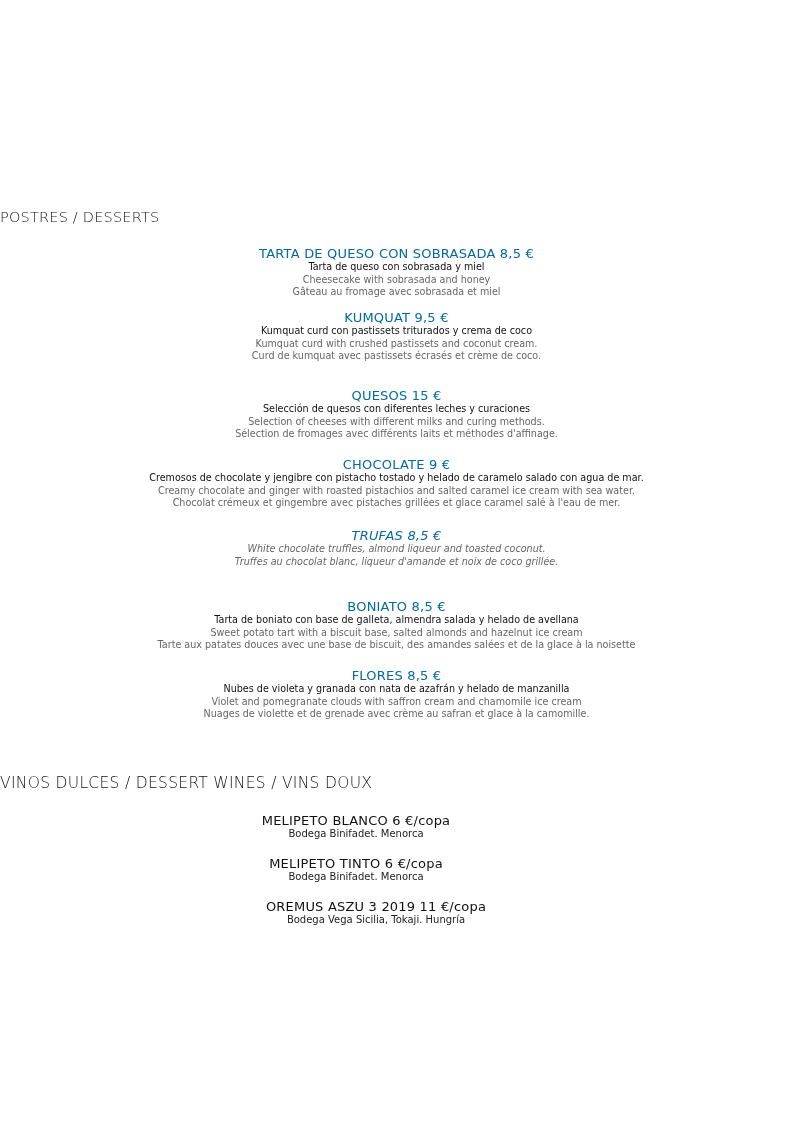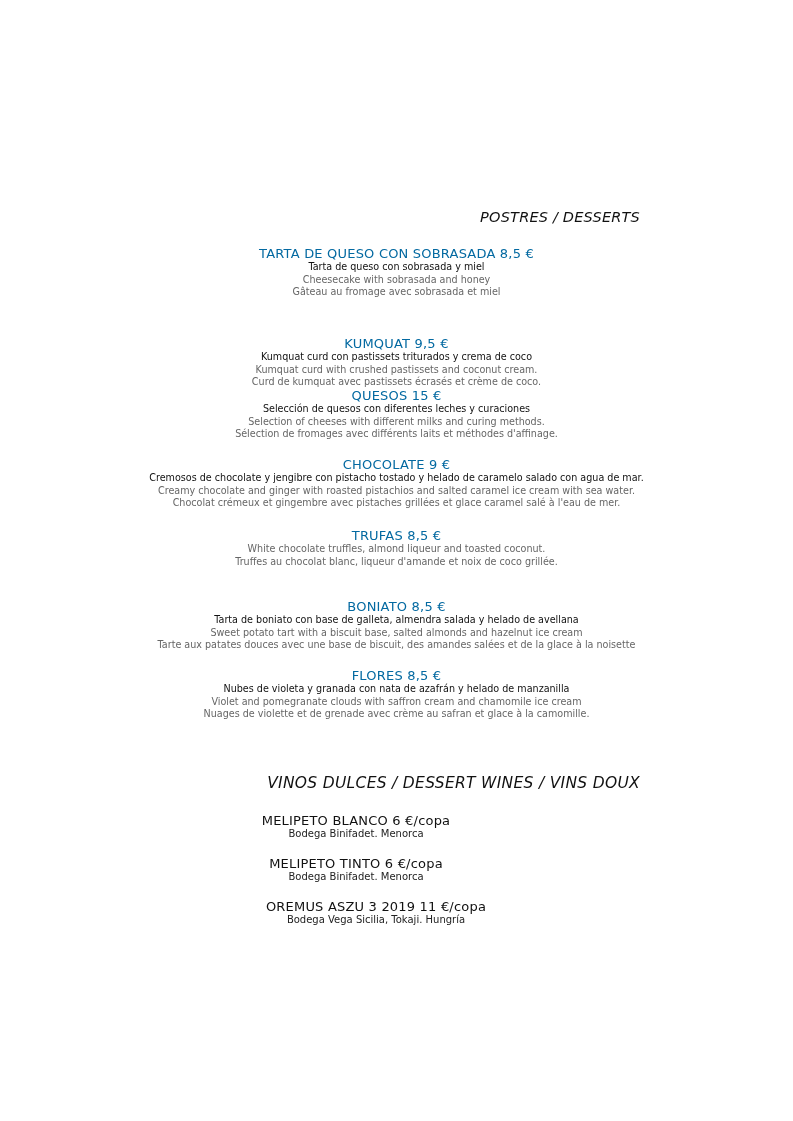--- a/index.html
+++ b/index.html
@@ -1,19 +1,19 @@
 <!DOCTYPE html>
 <html><head>
 <meta charset="utf-8">
 <style>
   html, body { margin: 0; padding: 0; background: #ffffff; }
   body { width: 793px; height: 1121px; position: relative; overflow: hidden;
          font-family: "DejaVu Sans", "Liberation Sans", sans-serif; color: #111; }
   .page { position: absolute; left: 0; top: 0; width: 793px; height: 1121px; }
-  .center { position: absolute; left: 0; width: 640px; text-align: right; font-style: italic; }
+  .center { position: absolute; left: 0; width: 640px; text-align: left; }
   .section-title { font-size: 14.5px; font-weight: 300; letter-spacing: 0.2px; color: #111; }
   .wine-section-title { font-size: 15.5px; font-weight: 300; letter-spacing: 0.3px; color: #111; }
   .item { position: absolute; left: 0; width: 793px; text-align: center; }
   .item-title { font-size: 13px; line-height: 15px; letter-spacing: 0.2px; color: #0369a1; white-space: nowrap; }
   .line { font-size: 9.6px; line-height: 12.6px; white-space: nowrap; }
   .line.es { color: #111; }
   .line.en, .line.fr { color: #666; }
   .wine { position: absolute; left: 0; width: 712px; text-align: center; }
   .wine-title { font-size: 13px; line-height: 15px; letter-spacing: 0.2px; color: #111; white-space: nowrap; }
   .wine-sub { font-size: 10px; line-height: 12px; color: #222; white-space: nowrap; }
@@ -25,42 +25,42 @@
 
   <div class="center section-title" style="top:209px;">POSTRES / DESSERTS</div>
 
   <div class="item" style="top:246px;">
     <div class="item-title">TARTA DE QUESO CON SOBRASADA 8,5 €</div>
     <div class="line es">Tarta de queso con sobrasada y miel</div>
     <div class="line en">Cheesecake with sobrasada and honey</div>
     <div class="line fr">Gâteau au fromage avec sobrasada et miel</div>
   </div>
 
-  <div class="item" style="top:336px;">
+  <div class="item" style="top:310px;">
     <div class="item-title">KUMQUAT 9,5 €</div>
     <div class="line es">Kumquat curd con pastissets triturados y crema de coco</div>
     <div class="line en">Kumquat curd with crushed pastissets and coconut cream.</div>
     <div class="line fr">Curd de kumquat avec pastissets écrasés et crème de coco.</div>
   </div>
 
   <div class="item" style="top:388px;">
     <div class="item-title">QUESOS 15 €</div>
     <div class="line es">Selección de quesos con diferentes leches y curaciones</div>
     <div class="line en">Selection of cheeses with different milks and curing methods.</div>
     <div class="line fr">Sélection de fromages avec différents laits et méthodes d'affinage.</div>
   </div>
 
   <div class="item" style="top:457px;">
     <div class="item-title">CHOCOLATE 9 €</div>
     <div class="line es">Cremosos de chocolate y jengibre con pistacho tostado y helado de caramelo salado con agua de mar.</div>
     <div class="line en">Creamy chocolate and ginger with roasted pistachios and salted caramel ice cream with sea water.</div>
     <div class="line fr">Chocolat crémeux et gingembre avec pistaches grillées et glace caramel salé à l'eau de mer.</div>
   </div>
 
-  <div class="item" style="top:528px;">
+  <div class="item" style="top:528px;font-style:italic;">
     <div class="item-title">TRUFAS 8,5 €</div>
     <div class="line en">White chocolate truffles, almond liqueur and toasted coconut.</div>
     <div class="line fr">Truffes au chocolat blanc, liqueur d'amande et noix de coco grillée.</div>
   </div>
 
   <div class="item" style="top:599px;">
     <div class="item-title">BONIATO 8,5 €</div>
     <div class="line es">Tarta de boniato con base de galleta, almendra salada y helado de avellana</div>
     <div class="line en">Sweet potato tart with a biscuit base, salted almonds and hazelnut ice cream</div>
     <div class="line fr">Tarte aux patates douces avec une base de biscuit, des amandes salées et de la glace à la noisette</div>

